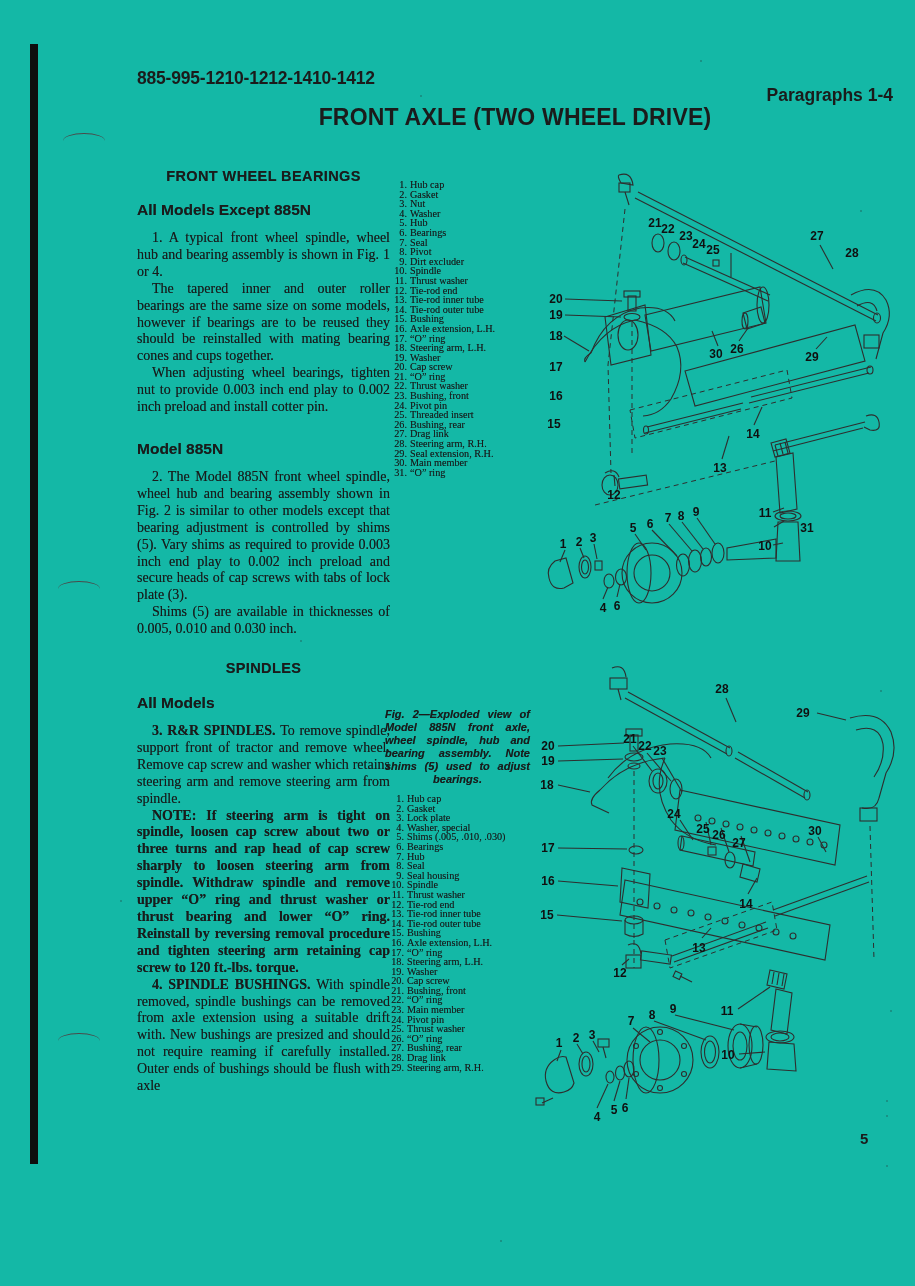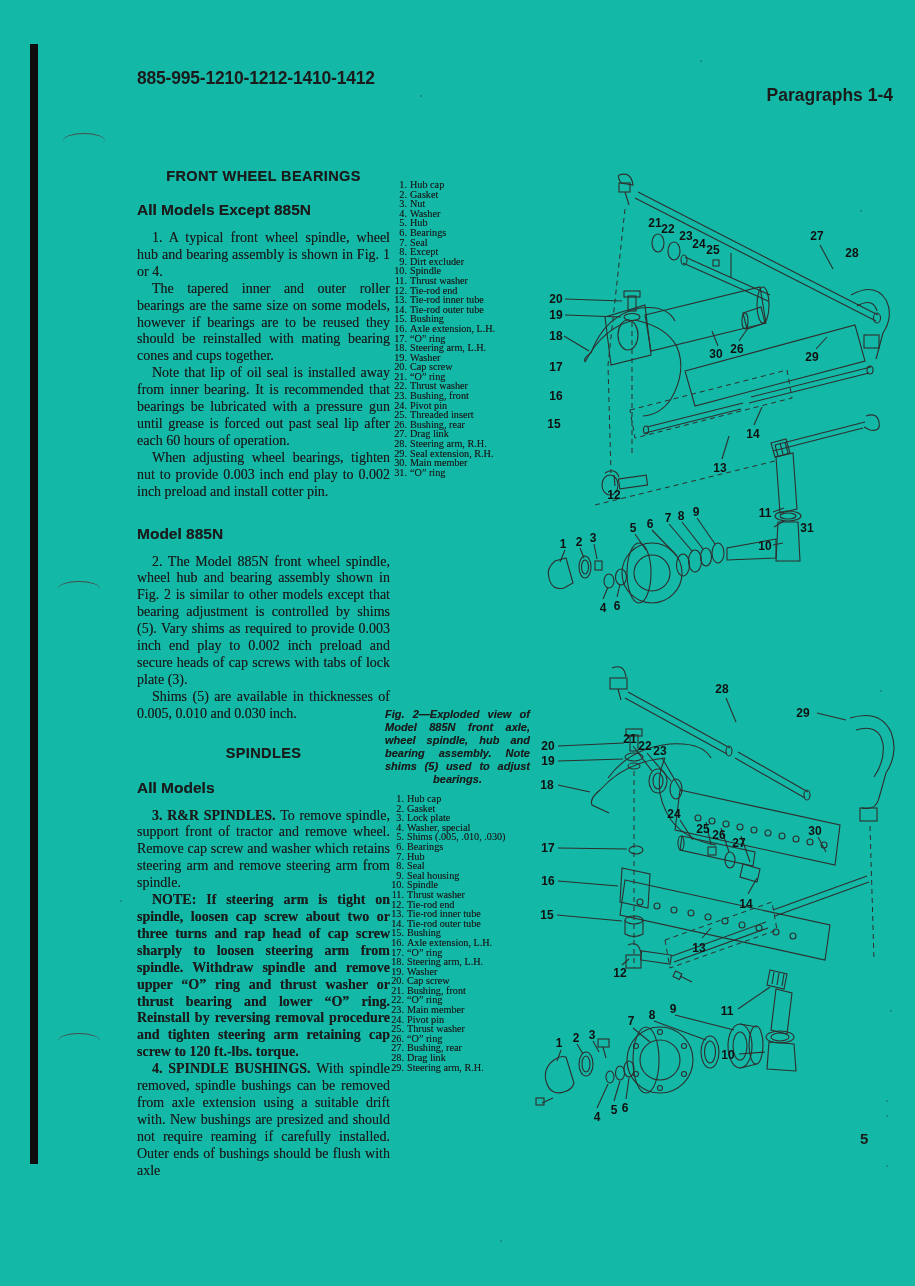--- a/index.html
+++ b/index.html
@@ -60,28 +60,28 @@
   <div class="dot" style="left:880px;top:690px;"></div>
   <div class="dot" style="left:120px;top:900px;"></div>
   <div class="dot" style="left:890px;top:1010px;"></div>
   <div class="dot" style="left:500px;top:1240px;"></div>
   <div class="dot" style="left:886px;top:1100px;"></div>
   <div class="dot" style="left:886px;top:1115px;"></div>
   <div class="dot" style="left:886px;top:1165px;"></div>
 
   <div class="hdr-left">885-995-1210-1212-1410-1412</div>
   <div class="hdr-right">Paragraphs 1-4</div>
+  <div class="page-title">FRONT AXLE (TWO WHEEL DRIVE)</div>
   <div class="page-num">5</div>
 
   <div class="col-left">
     <div class="h-center">FRONT WHEEL BEARINGS</div>
     <div class="h-sub">All Models Except 885N</div>
     <p>1.  A typical front wheel spindle, wheel hub and bearing assembly is shown in Fig. 1 or 4.</p>
     <p>The tapered inner and outer roller bearings are the same size on some models, however if bearings are to be reused they should be reinstalled with mating bearing cones and cups together.</p>
-    <p>Note that lip of oil seal is installed away from inner bearing. It is recommended that bearings be lubricated with a pressure gun until grease is forced out past seal lip after each 60 hours of operation.</p>
     <p>When adjusting wheel bearings, tighten nut to provide 0.003 inch end play to 0.002 inch preload and install cotter pin.</p>
     <div class="h-sub mt-sec">Model 885N</div>
     <p>2.  The Model 885N front wheel spindle, wheel hub and bearing assembly shown in Fig. 2 is similar to other models except that bearing adjustment is controlled by shims (5). Vary shims as required to provide 0.003 inch end play to 0.002 inch preload and secure heads of cap screws with tabs of lock plate (3).</p>
     <p>Shims (5) are available in thicknesses of 0.005, 0.010 and 0.030 inch.</p>
     <div class="h-center h-spindles">SPINDLES</div>
     <div class="h-sub">All Models</div>
     <p><b>3.  R&amp;R SPINDLES. </b><span> To remove spindle, support front of tractor and remove wheel. Remove cap screw and washer which retains steering arm and remove steering arm from spindle.</span></p>
     <p class="note-para">NOTE: If steering arm is tight on spindle, loosen cap screw about two or three turns and rap head of cap screw sharply to loosen steering arm from spindle. Withdraw spindle and remove upper “O” ring and thrust washer or thrust bearing and lower “O” ring. Reinstall by reversing removal procedure and tighten steering arm retaining cap screw to 120 ft.-lbs. torque.</p>
     <p class="p-after-note"><b>4.  SPINDLE BUSHINGS. </b><span> With spindle removed, spindle bushings can be removed from axle extension using a suitable drift with. New bushings are presized and should not require reaming if carefully installed. Outer ends of bushings should be flush with axle</span></p>
   </div>
@@ -111,21 +111,21 @@
         <div class="part-row">
           <span class="part-num">6.</span>
           <span class="part-label">Bearings</span>
         </div>
         <div class="part-row">
           <span class="part-num">7.</span>
           <span class="part-label">Seal</span>
         </div>
         <div class="part-row">
           <span class="part-num">8.</span>
-          <span class="part-label">Except</span>
+          <span class="part-label">Pivot</span>
         </div>
         <div class="part-row">
           <span class="part-num">9.</span>
           <span class="part-label">Dirt excluder</span>
         </div>
         <div class="part-row">
           <span class="part-num">10.</span>
           <span class="part-label">Spindle</span>
         </div>
         <div class="part-row">

